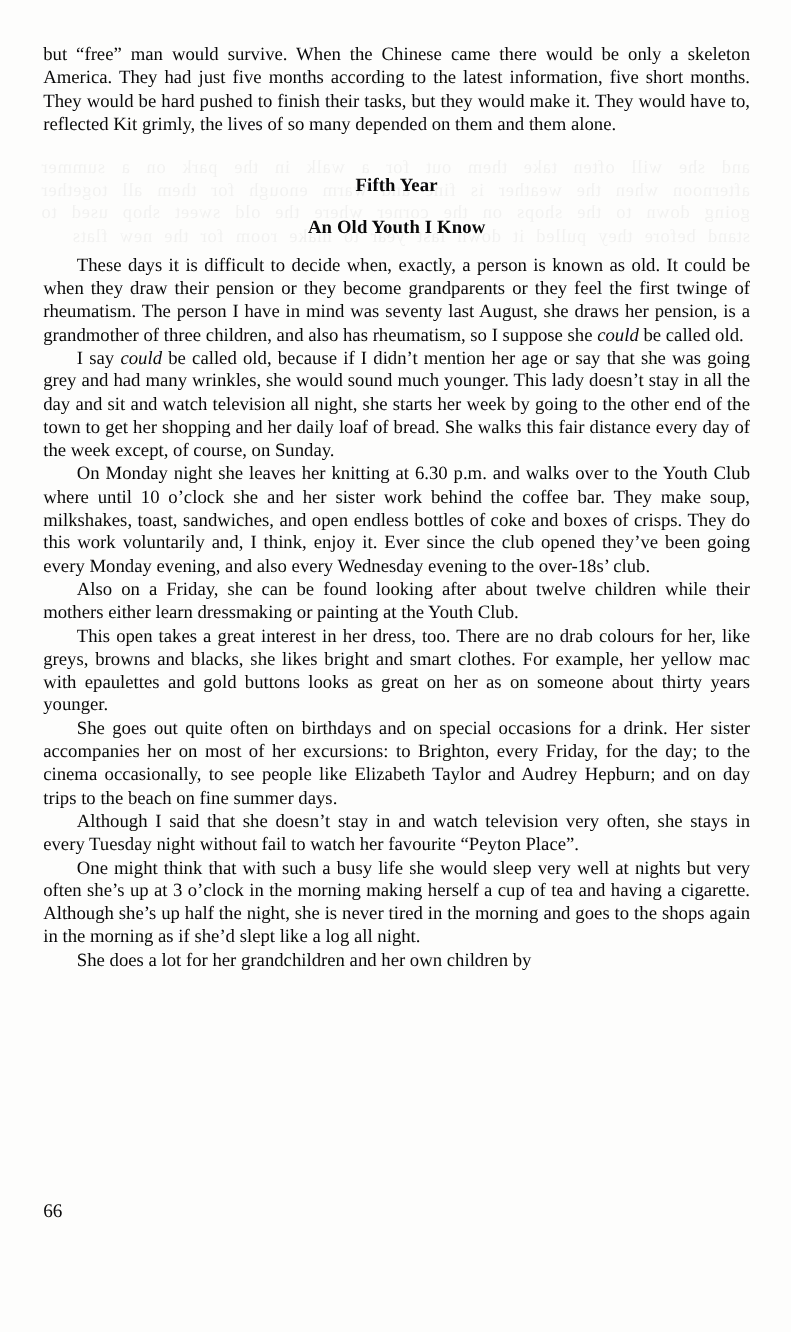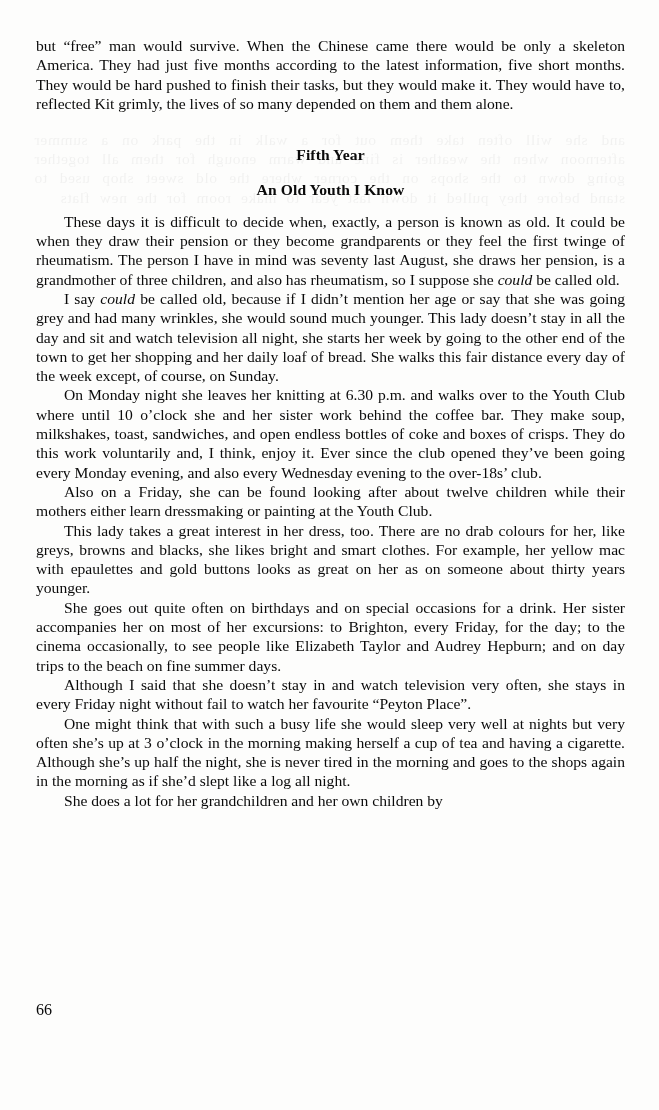--- a/index.html
+++ b/index.html
@@ -113,23 +113,23 @@
 
     <h3 class="heading year-heading">Fifth Year</h3>
 
     <h3 class="heading title-heading">An Old Youth I Know</h3>
 
     <div id="essay-body">
         <p class="body first-para">These days it is difficult to decide when, exactly, a person is known as old. It could be when they draw their pension or they become grandparents or they feel the first twinge of rheumatism. The person I have in mind was seventy last August, she draws her pension, is a grandmother of three children, and also has rheumatism, so I suppose she <em>could</em> be called old.</p>
         <p class="body">I say <em>could</em> be called old, because if I didn’t mention her age or say that she was going grey and had many wrinkles, she would sound much younger. This lady doesn’t stay in all the day and sit and watch television all night, she starts her week by going to the other end of the town to get her shopping and her daily loaf of bread. She walks this fair distance every day of the week except, of course, on Sunday.</p>
         <p class="body">On Monday night she leaves her knitting at 6.30 p.m. and walks over to the Youth Club where until 10 o’clock she and her sister work behind the coffee bar. They make soup, milkshakes, toast, sandwiches, and open endless bottles of coke and boxes of crisps. They do this work voluntarily and, I think, enjoy it. Ever since the club opened they’ve been going every Monday evening, and also every Wednesday evening to the over-18s’ club.</p>
         <p class="body">Also on a Friday, she can be found looking after about twelve children while their mothers either learn dressmaking or painting at the Youth Club.</p>
-        <p class="body">This lady takes a great interest in her dress, too. There are no drab colours for her, like greys, browns and blacks, she likes bright and smart clothes. For example, her yellow mac with epaulettes and gold buttons looks as great on her as on someone about thirty years younger.</p>
+        <p class="body">This open takes a great interest in her dress, too. There are no drab colours for her, like greys, browns and blacks, she likes bright and smart clothes. For example, her yellow mac with epaulettes and gold buttons looks as great on her as on someone about thirty years younger.</p>
         <p class="body">She goes out quite often on birthdays and on special occasions for a drink. Her sister accompanies her on most of her excursions: to Brighton, every Friday, for the day; to the cinema occasionally, to see people like Elizabeth Taylor and Audrey Hepburn; and on day trips to the beach on fine summer days.</p>
-        <p class="body">Although I said that she doesn’t stay in and watch television very often, she stays in every Friday night without fail to watch her favourite “Peyton Place”.</p>
+        <p class="body">Although I said that she doesn’t stay in and watch television very often, she stays in every Tuesday night without fail to watch her favourite “Peyton Place”.</p>
         <p class="body">One might think that with such a busy life she would sleep very well at nights but very often she’s up at 3 o’clock in the morning making herself a cup of tea and having a cigarette. Although she’s up half the night, she is never tired in the morning and goes to the shops again in the morning as if she’d slept like a log all night.</p>
         <p class="body">She does a lot for her grandchildren and her own children by</p>
       </div>
 
   </div>
 
   <div class="pagenum">66</div>
 
 </div>
 

